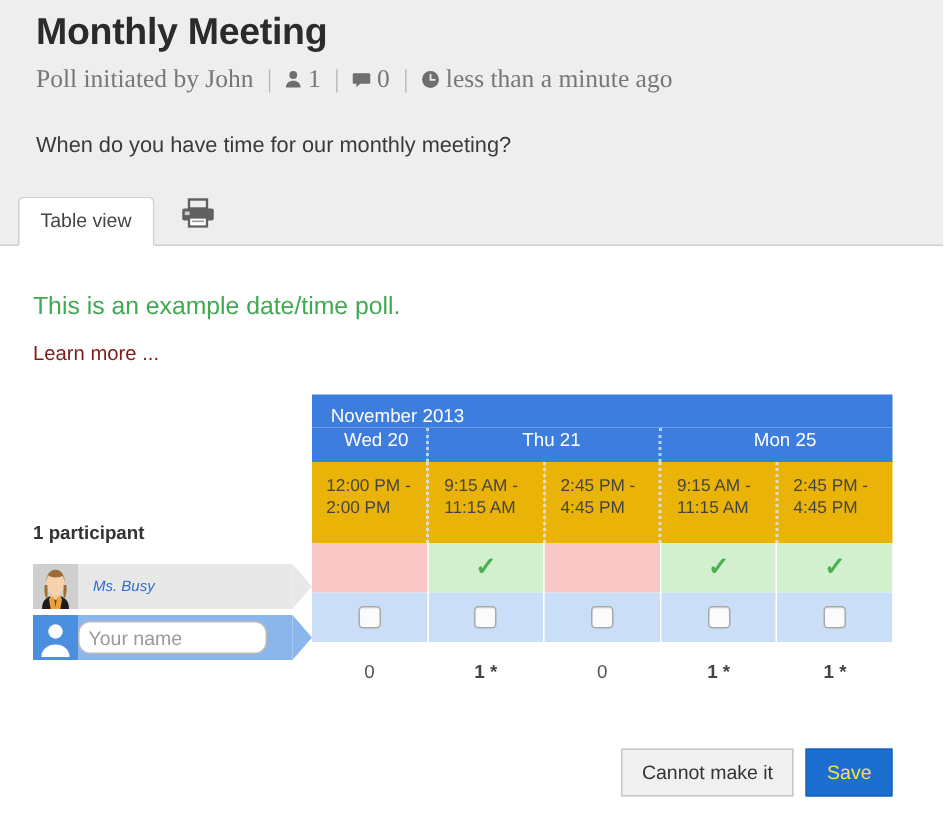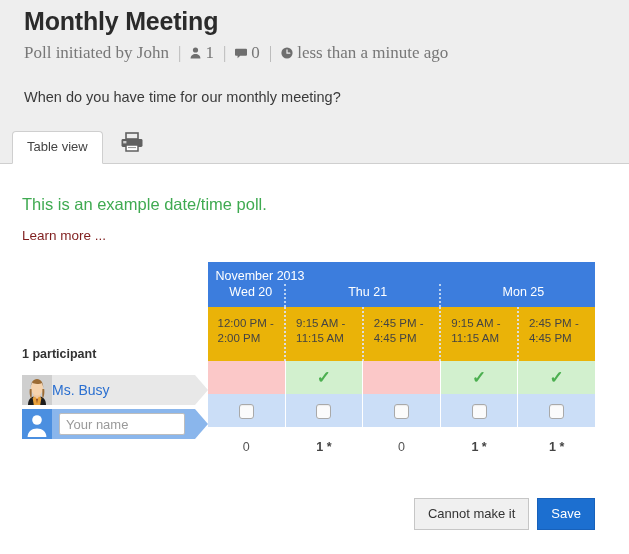--- a/index.html
+++ b/index.html
@@ -119,21 +119,21 @@
     width: 388px;
   }
   table.poll col.slot { width: 77.6px; }
 
   .hdr-month {
     background: #3c7ddd;
     color: #ffffff;
     font-size: 12.5px;
     text-align: left;
     font-weight: normal;
-    padding: 7px 0 1px 8px;
+    padding: 7px 0 1px 13px;
     height: 20px;
     box-sizing: border-box;
   }
   .hdr-day {
     background: #3c7ddd;
     color: #ffffff;
     font-size: 12.5px;
     font-weight: normal;
     text-align: center;
     padding: 1px 0 8px 10px;
@@ -238,30 +238,32 @@
   .name-chip.mine .arrow { border-left: 13px solid #8ab6ec; }
 
   .avatar {
     width: 30px;
     height: 30px;
     flex: 0 0 30px;
     display: block;
   }
   .name-text {
     color: #2a6fd0;
-    font-size: 14px;
+    font-size: 10px;
+    padding-left: 10px;
     white-space: nowrap;
+    font-style: italic;
   }
   .name-input {
-    margin-left: 7px;
+    margin-left: 0;
     width: 126px;
     height: 22px;
     box-sizing: border-box;
     border: 1px solid #bdbdbd;
-    border-radius: 2px;
+    border-radius: 8px;
     background: #ffffff;
     font-size: 13px;
     color: #333333;
     padding: 0 6px;
     font-family: "Liberation Sans", sans-serif;
     outline: none;
   }
   .name-input::placeholder { color: #9a9a9a; }
 
   
@@ -279,21 +281,21 @@
     padding: 7px 13px;
     border-radius: 0;
     cursor: pointer;
     border: 1px solid #c6c6c6;
     background: #f0f0f0;
     color: #333333;
   }
   .btn.primary {
     background: #1c6fd0;
     border-color: #1761bb;
-    color: #ffffff;
+    color: #fde047;
   }
 </style>
 </head>
 <body>
 
 <div class="page-head">
 
   <h1 class="poll-title">Monthly Meeting</h1>
 
   <div class="poll-meta">

